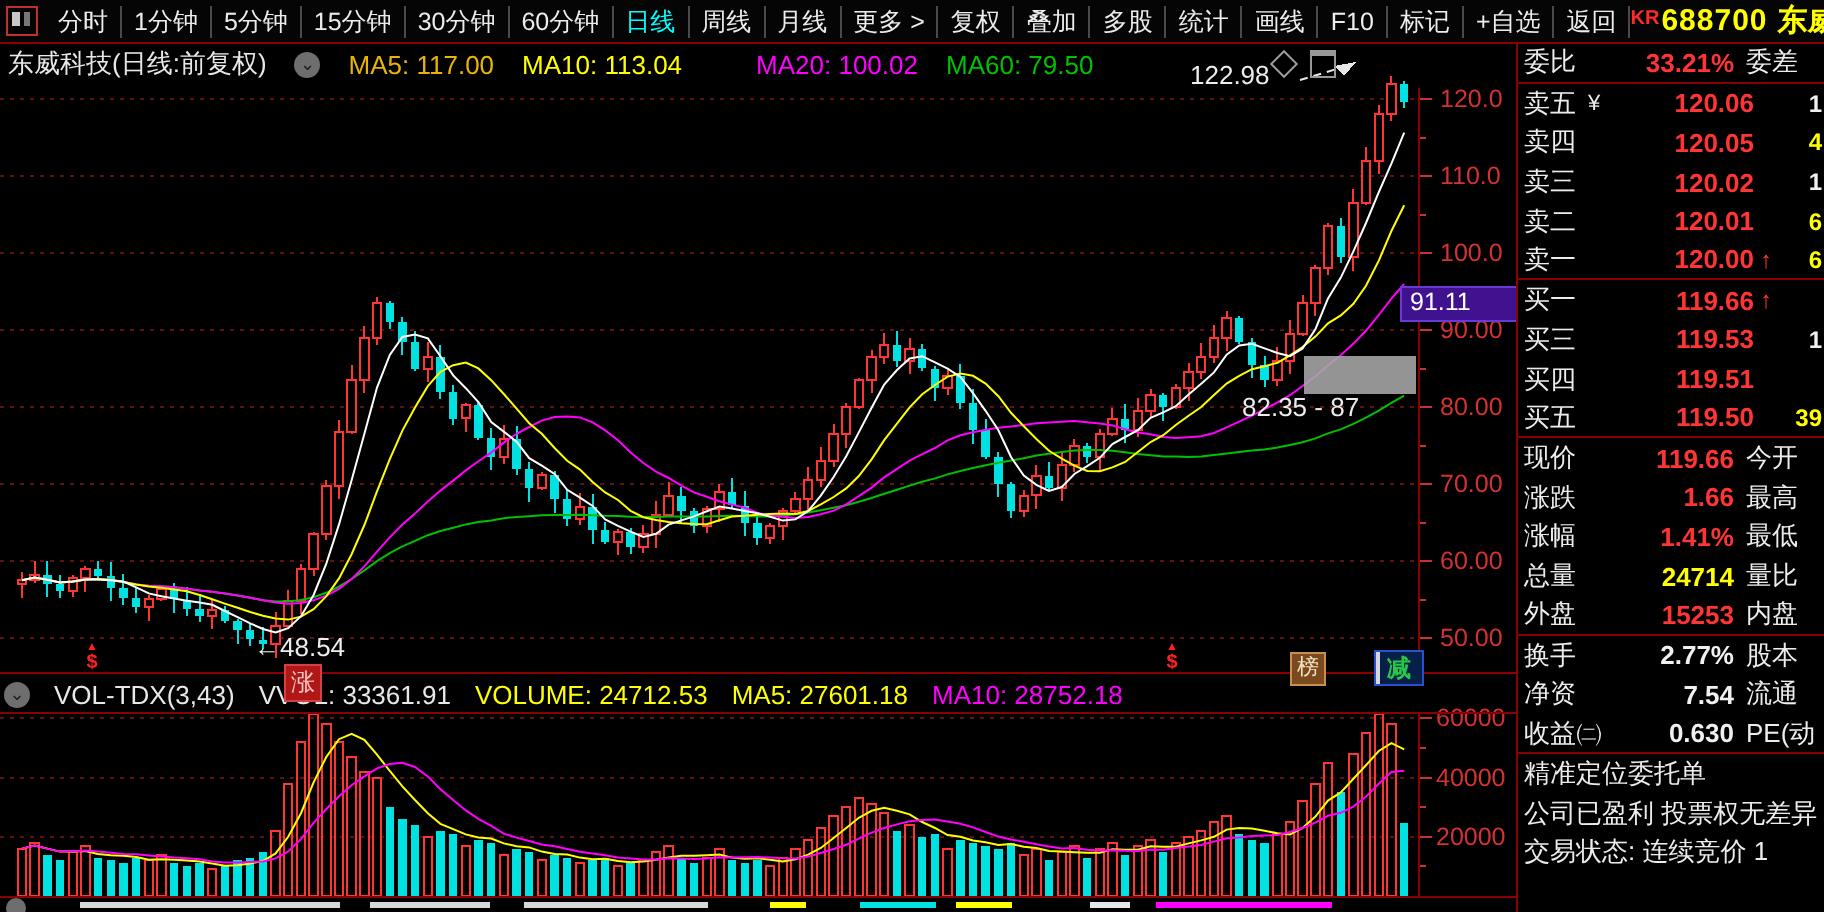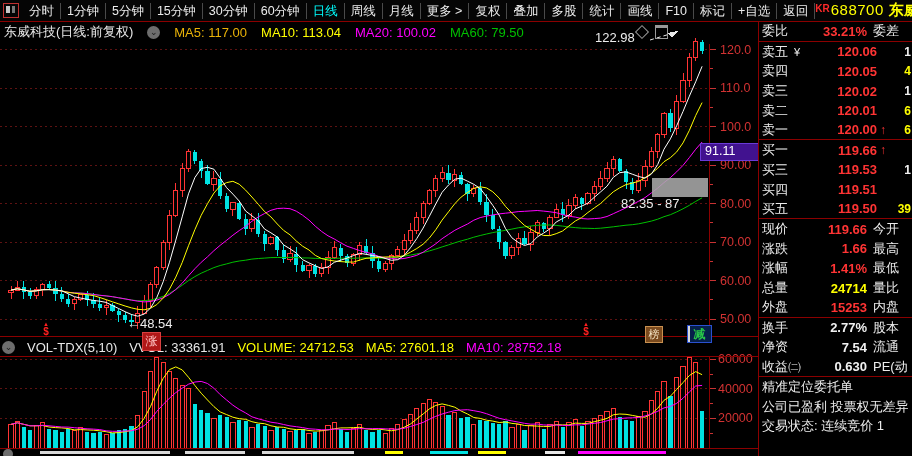--- a/index.html
+++ b/index.html
@@ -11,30 +11,30 @@
   .toolbar{position:absolute;left:0;top:0;width:912px;height:22px;display:flex;
            align-items:center;background:#050505;border-bottom:1px solid #8b0000;box-sizing:border-box;}
   .tb-icon{width:14px;height:13px;border:1px solid #c03030;margin:0 4px 0 3px;position:relative;flex:none;}
   .tb-icon::before{content:"";position:absolute;left:2px;top:2px;width:4px;height:7px;background:#c8c8c8;}
   .tb-icon::after{content:"";position:absolute;left:8px;top:2px;width:3px;height:7px;background:#777;}
   .tb-item{padding:0 6px;font-size:12.5px;color:#ececec;border-right:1px solid #4a4a4a;
            height:16px;line-height:16px;white-space:nowrap;cursor:default;}
   .tb-item.active{color:#00ffff;}
   .tb-stock{margin-left:auto;display:flex;align-items:baseline;padding-right:2px;white-space:nowrap;}
   .tb-kr{color:#ff2a2a;font-size:10px;font-weight:700;margin-right:1px;position:relative;top:-3px;}
-  .tb-code{color:#ffff00;font-size:15px;font-weight:400;letter-spacing:.5px;}
+  .tb-code{color:#ffff00;font-size:15px;font-weight:700;letter-spacing:.5px;}
   .tb-name{color:#ffff00;font-size:15px;font-weight:700;margin-left:5px;}
 
   
   .chart-header{position:absolute;left:4px;top:24px;height:16px;display:flex;align-items:center;
                 gap:14px;font-size:13px;white-space:nowrap;z-index:5;}
   .ch-title{color:#e8e8e8;}
   .drop-circle{width:13px;height:13px;border-radius:50%;background:#6e6e6e;color:#1a1a1a;
                font-size:9px;line-height:12px;text-align:center;flex:none;}
-  .ma5{color:#eab308;} .ma10{color:#ffff00;} .ma20{color:#ff00ff;} .ma60{color:#00c000;}
+  .ma5{color:#eab308;} .ma10{color:#ffff00;} .ma20{color:#ff00ff;margin-left:23px;} .ma60{color:#00c000;}
   .hdr-icons{position:absolute;left:637px;top:25px;display:flex;gap:8px;align-items:center;z-index:6;}
   .diamond-ic{width:8px;height:8px;border:1px solid #999;transform:rotate(45deg);}
   .panel-ic{width:11px;height:10px;border:1px solid #999;border-top:3px solid #999;}
 
   
   #chart-svg{position:absolute;left:0;top:0;z-index:1;}
   .grid{stroke:#5e1212;stroke-width:1;stroke-dasharray:2 3;}
   .tick{stroke:#c83232;stroke-width:1;}
   .axisline{stroke:#8b0000;stroke-width:1;}
   .axis{fill:#d23232;font-size:12.5px;font-family:"Liberation Sans",sans-serif;}
@@ -534,21 +534,21 @@
     <div class="tri">▲</div>
     <div class="ds">$</div>
   </div>
   <div class="dollar" style="left:580px;top:322px">
     <div class="tri">▲</div>
     <div class="ds">$</div>
   </div>
 
   <div class="vol-header">
     <span class="drop-circle">⌄</span>
-    <span class="vh-white">VOL-TDX(5,10)</span>
+    <span class="vh-white">VOL-TDX(3,43)</span>
     <span class="vh-white">VVOL: 33361.91</span>
     <span class="vh-yellow">VOLUME: 24712.53</span>
     <span class="vh-yellow">MA5: 27601.18</span>
     <span class="vh-magenta">MA10: 28752.18</span>
   </div>
 
   <div class="right-panel">
     <div class="rp-row sep">
       <span class="rl">委比</span>
       <span class="rv red">33.21%</span>

